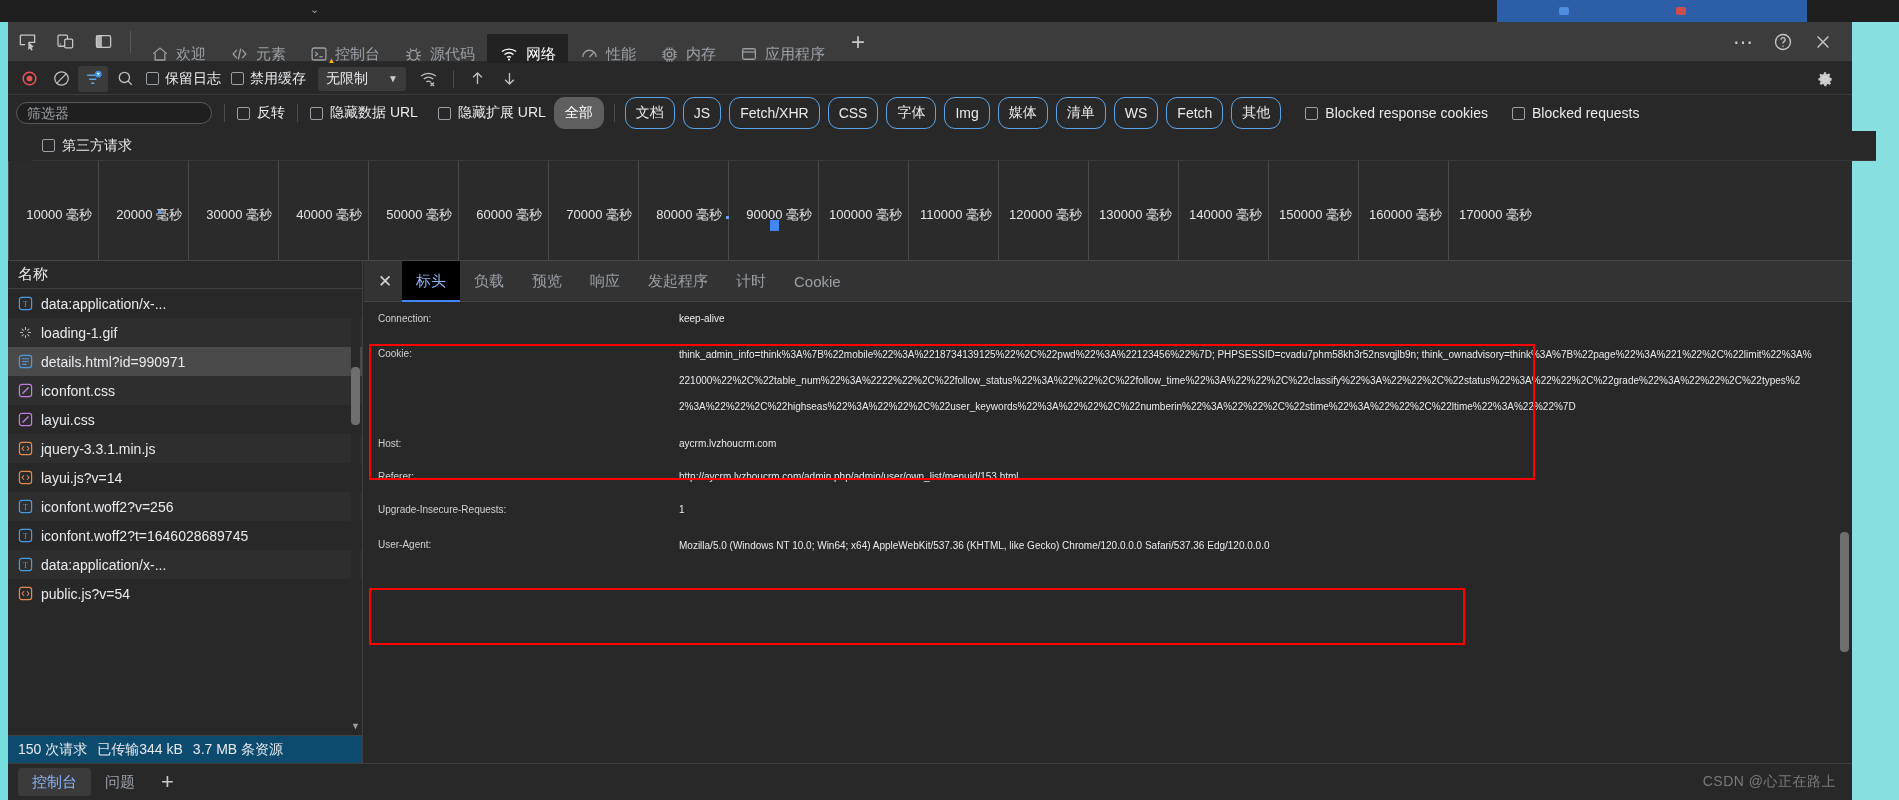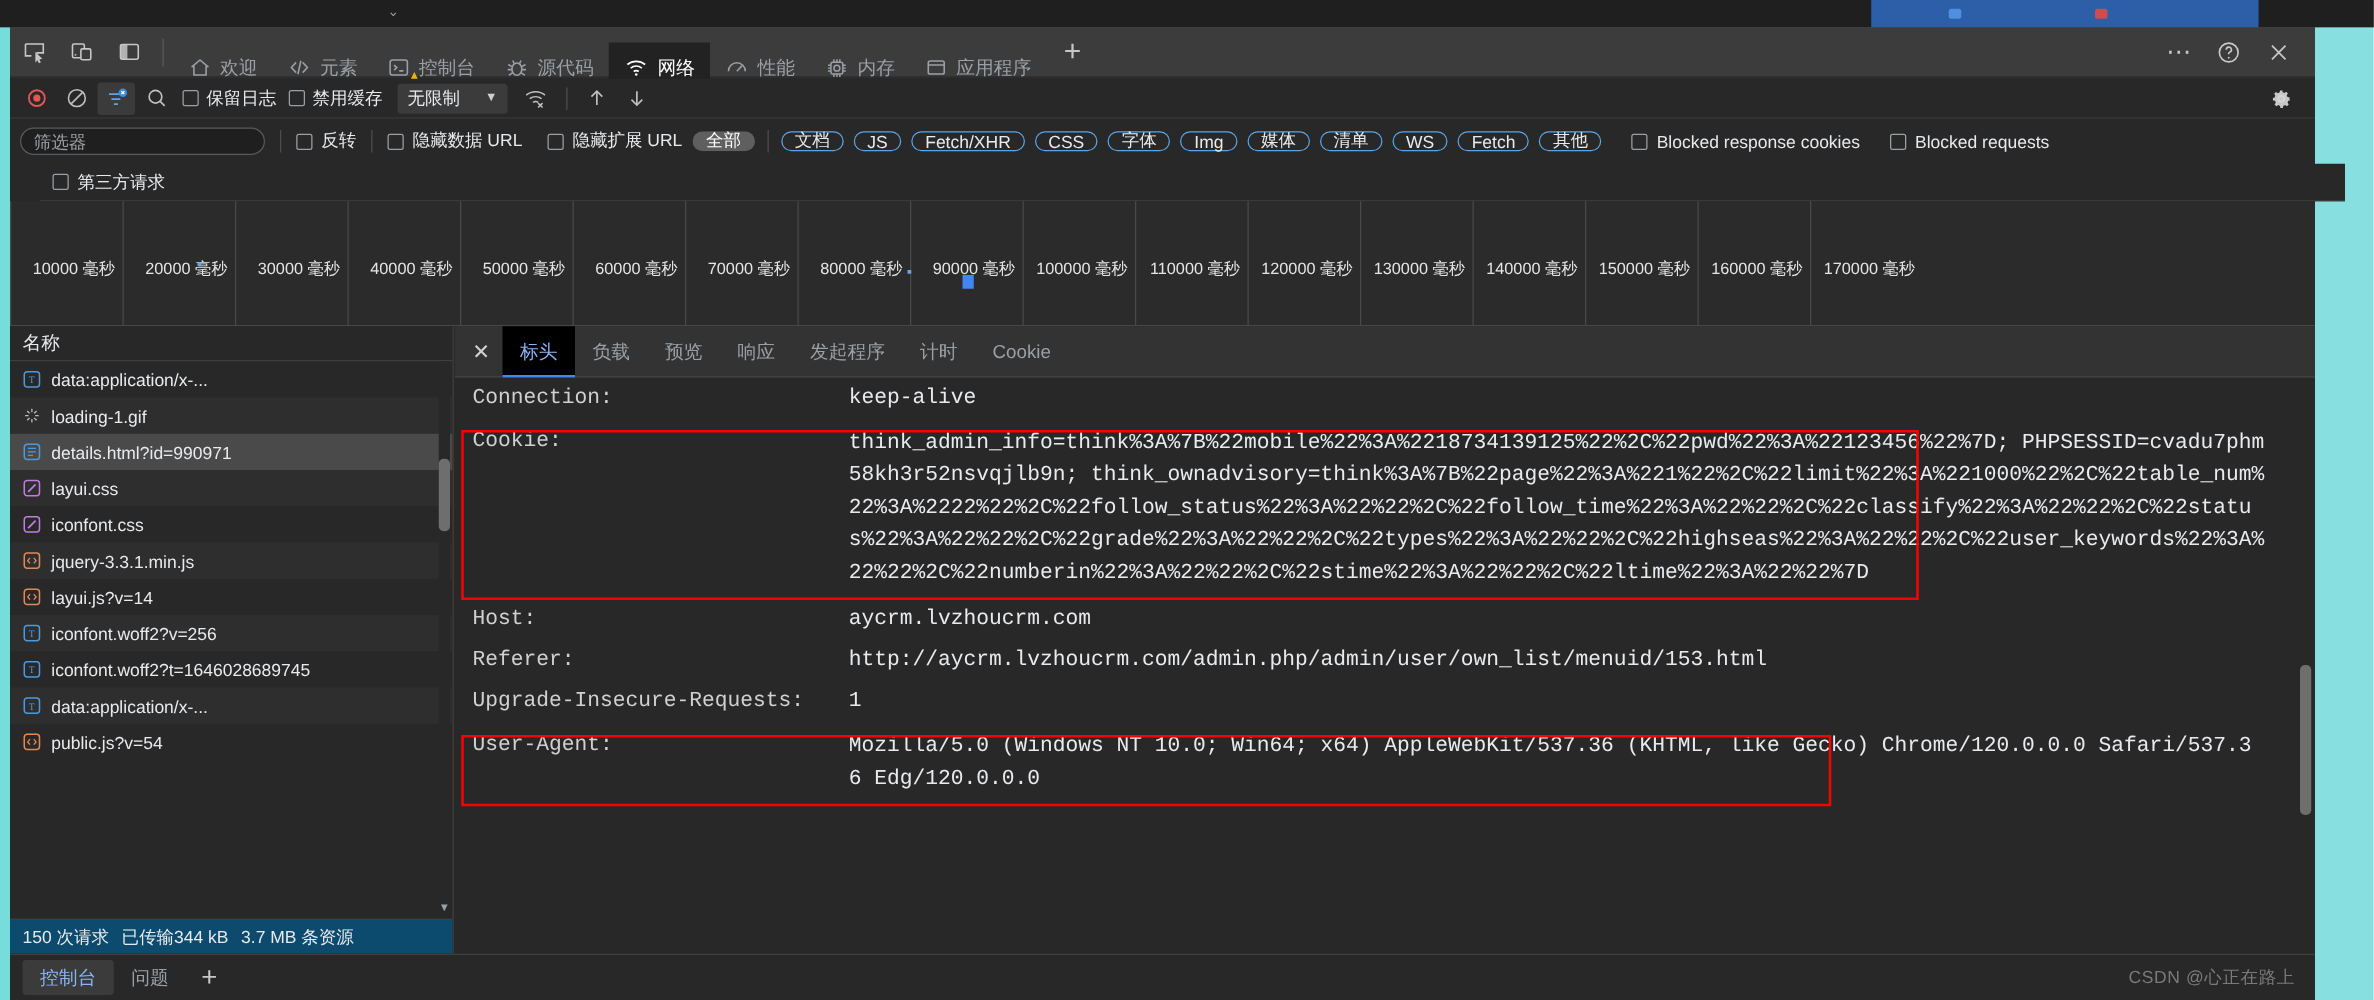--- a/index.html
+++ b/index.html
@@ -122,21 +122,21 @@
   }
   .filter-input{
     width:196px; height:22px; background:#1f1f1f; border:1px solid #5a5a5a;
     border-radius:11px; color:#c9c9c9; font-size:14px; padding:0 10px;
     font-family:"Liberation Sans", sans-serif; outline:none;
   }
   .filter-input::placeholder{ color:#9aa0a6; }
   .fr-sep{ width:1px; height:18px; background:#4d4d4d; margin:0 10px; }
   .chips{ display:flex; align-items:center; gap:8px; margin-left:6px; }
   .chip{
-    height:16px; padding:0 10px; display:flex; align-items:center;
+    height:32px; padding:0 10px; display:flex; align-items:center;
     border:1px solid #5aa5e8; border-radius:11px; color:#e8eaed; font-size:14px;
     cursor:pointer; white-space:nowrap;
   }
   .chip.active{ background:#5f5f5f; border-color:transparent; color:#ffffff; }
   .fr-check{
     display:flex; align-items:center; gap:7px; color:#e8eaed; font-size:14px;
     cursor:pointer; white-space:nowrap;
   }
 
   
@@ -218,21 +218,21 @@
   }
   .d-tab{
     height:41px; padding:0 14px; display:flex; align-items:center;
     font-size:15px; color:#9aa0a6; cursor:pointer; position:relative; white-space:nowrap;
   }
   .d-tab.selected{ color:#8ab4f8; background:#000000; }
   .d-tab.selected::after{
     content:""; position:absolute; left:0; right:0; bottom:0; height:2px; background:#4285f4;
   }
   .headers-body{
-    flex:1; position:relative; overflow:hidden; font-size:17px;font-family:Liberation Mono, monospace;
+    flex:1; position:relative; overflow:hidden; font-size:10px;
   }
   .hrow{
     display:flex; align-items:flex-start; padding:5px 0 5px 10px; line-height:23px;
   }
   .hname{
     width:305px; flex:none; color:#d0d0d0; padding-left:4px;
   }
   .hval{
     flex:1; color:#e8eaed; word-break:break-all; padding-right:40px;
   }
@@ -636,31 +636,31 @@
           <span>details.html?id=990971</span>
         </div>
 
         <div class="req-row">
           <span class="rtype">
             <svg width="15" height="15" viewBox="0 0 16 16" fill="none">
                 <rect x="1.5" y="1.5" width="13" height="13" rx="2.5" stroke="#c07ce0" stroke-width="1.3"></rect>
                 <path d="M4.8 11.2l6.4-6.4" stroke="#c07ce0" stroke-width="1.5"></path>
               </svg>
           </span>
-          <span>layui.css</span>
+          <span>iconfont.css</span>
         </div>
 
         <div class="req-row">
           <span class="rtype">
             <svg width="15" height="15" viewBox="0 0 16 16" fill="none">
                 <rect x="1.5" y="1.5" width="13" height="13" rx="2.5" stroke="#c07ce0" stroke-width="1.3"></rect>
                 <path d="M4.8 11.2l6.4-6.4" stroke="#c07ce0" stroke-width="1.5"></path>
               </svg>
           </span>
-          <span>iconfont.css</span>
+          <span>layui.css</span>
         </div>
 
         <div class="req-row">
           <span class="rtype">
             <svg width="15" height="15" viewBox="0 0 16 16" fill="none">
                 <rect x="1.5" y="1.5" width="13" height="13" rx="2.5" stroke="#e08a52" stroke-width="1.3"></rect>
                 <path d="M6.4 5.6L4.4 8l2 2.4M9.6 5.6L11.6 8l-2 2.4" stroke="#e08a52" stroke-width="1.15"></path>
               </svg>
           </span>
           <span>jquery-3.3.1.min.js</span>

